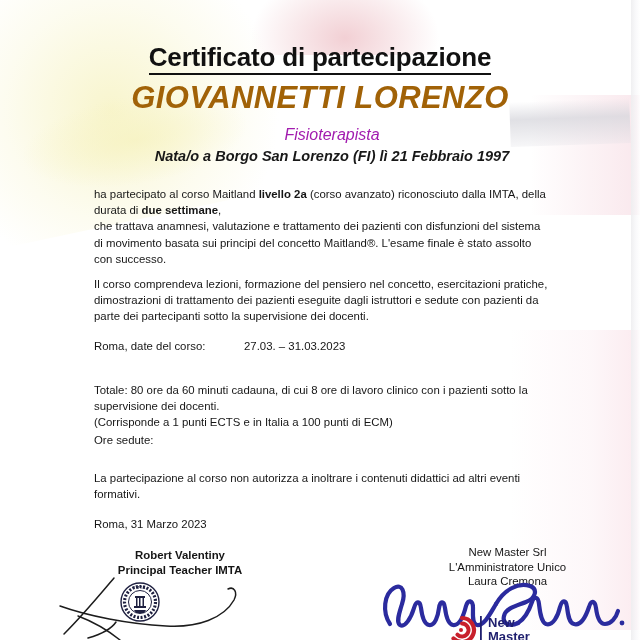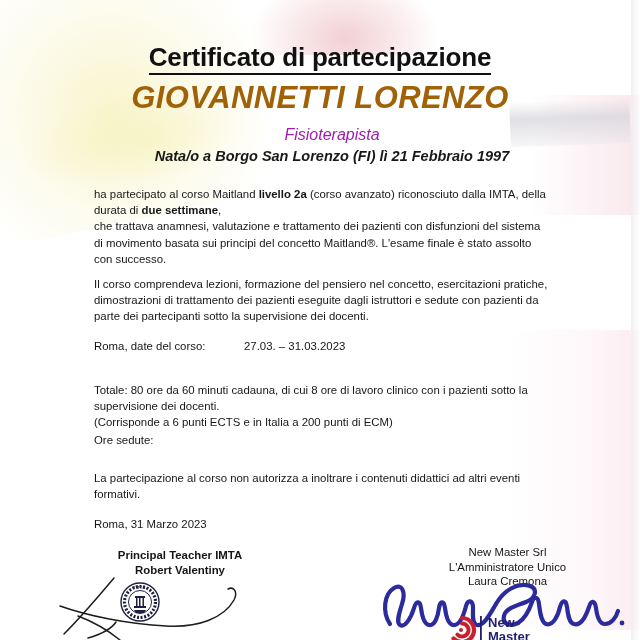--- a/index.html
+++ b/index.html
@@ -255,38 +255,38 @@
       <div class="dates-row">
         <div class="dates-label">Roma, date del corso:</div>
         <div class="dates-values">
           <div>27.03. – 31.03.2023</div>
         </div>
       </div>
     </div>
 
     <div class="body-block" id="para-total">
       <p>Totale: 80 ore da 60 minuti cadauna, di cui 8 ore di lavoro clinico con i pazienti sotto la supervisione dei docenti.</p>
-      <p>(Corrisponde a 6 punti ECTS e in Italia a 200 punti di ECM)</p>
+      <p>(Corrisponde a 1 punti ECTS e in Italia a 100 punti di ECM)</p>
     </div>
 
     <div class="body-block" id="para-missing">
       <p>Ore sedute:</p>
     </div>
 
     <div class="body-block" id="para-notice">
       <p>La partecipazione al corso non autorizza a inoltrare i contenuti didattici ad altri eventi formativi.</p>
     </div>
 
     <div class="body-block" id="issue-line">
       <p>Roma, 31 Marzo 2023</p>
     </div>
 
     <div class="sig-block sig-left">
+      <div>Robert Valentiny</div>
       <div>Principal Teacher IMTA</div>
-      <div>Robert Valentiny</div>
     </div>
 
     <svg class="sig-art sig-art-left" width="230" height="64" viewBox="0 0 230 64">
       <g fill="none" stroke="#1c1c1c" stroke-width="1.5" stroke-linecap="round">
         <path d="M56 2 C44 16, 26 38, 6 58"></path>
         <path d="M2 30 C30 40, 70 48, 108 50 C140 52, 166 42, 176 24 C180 16, 176 10, 170 13"></path>
         <path d="M20 40 C36 46, 52 56, 62 64"></path>
         <path d="M30 62 C44 58, 54 52, 58 46"></path>
       </g>
 

